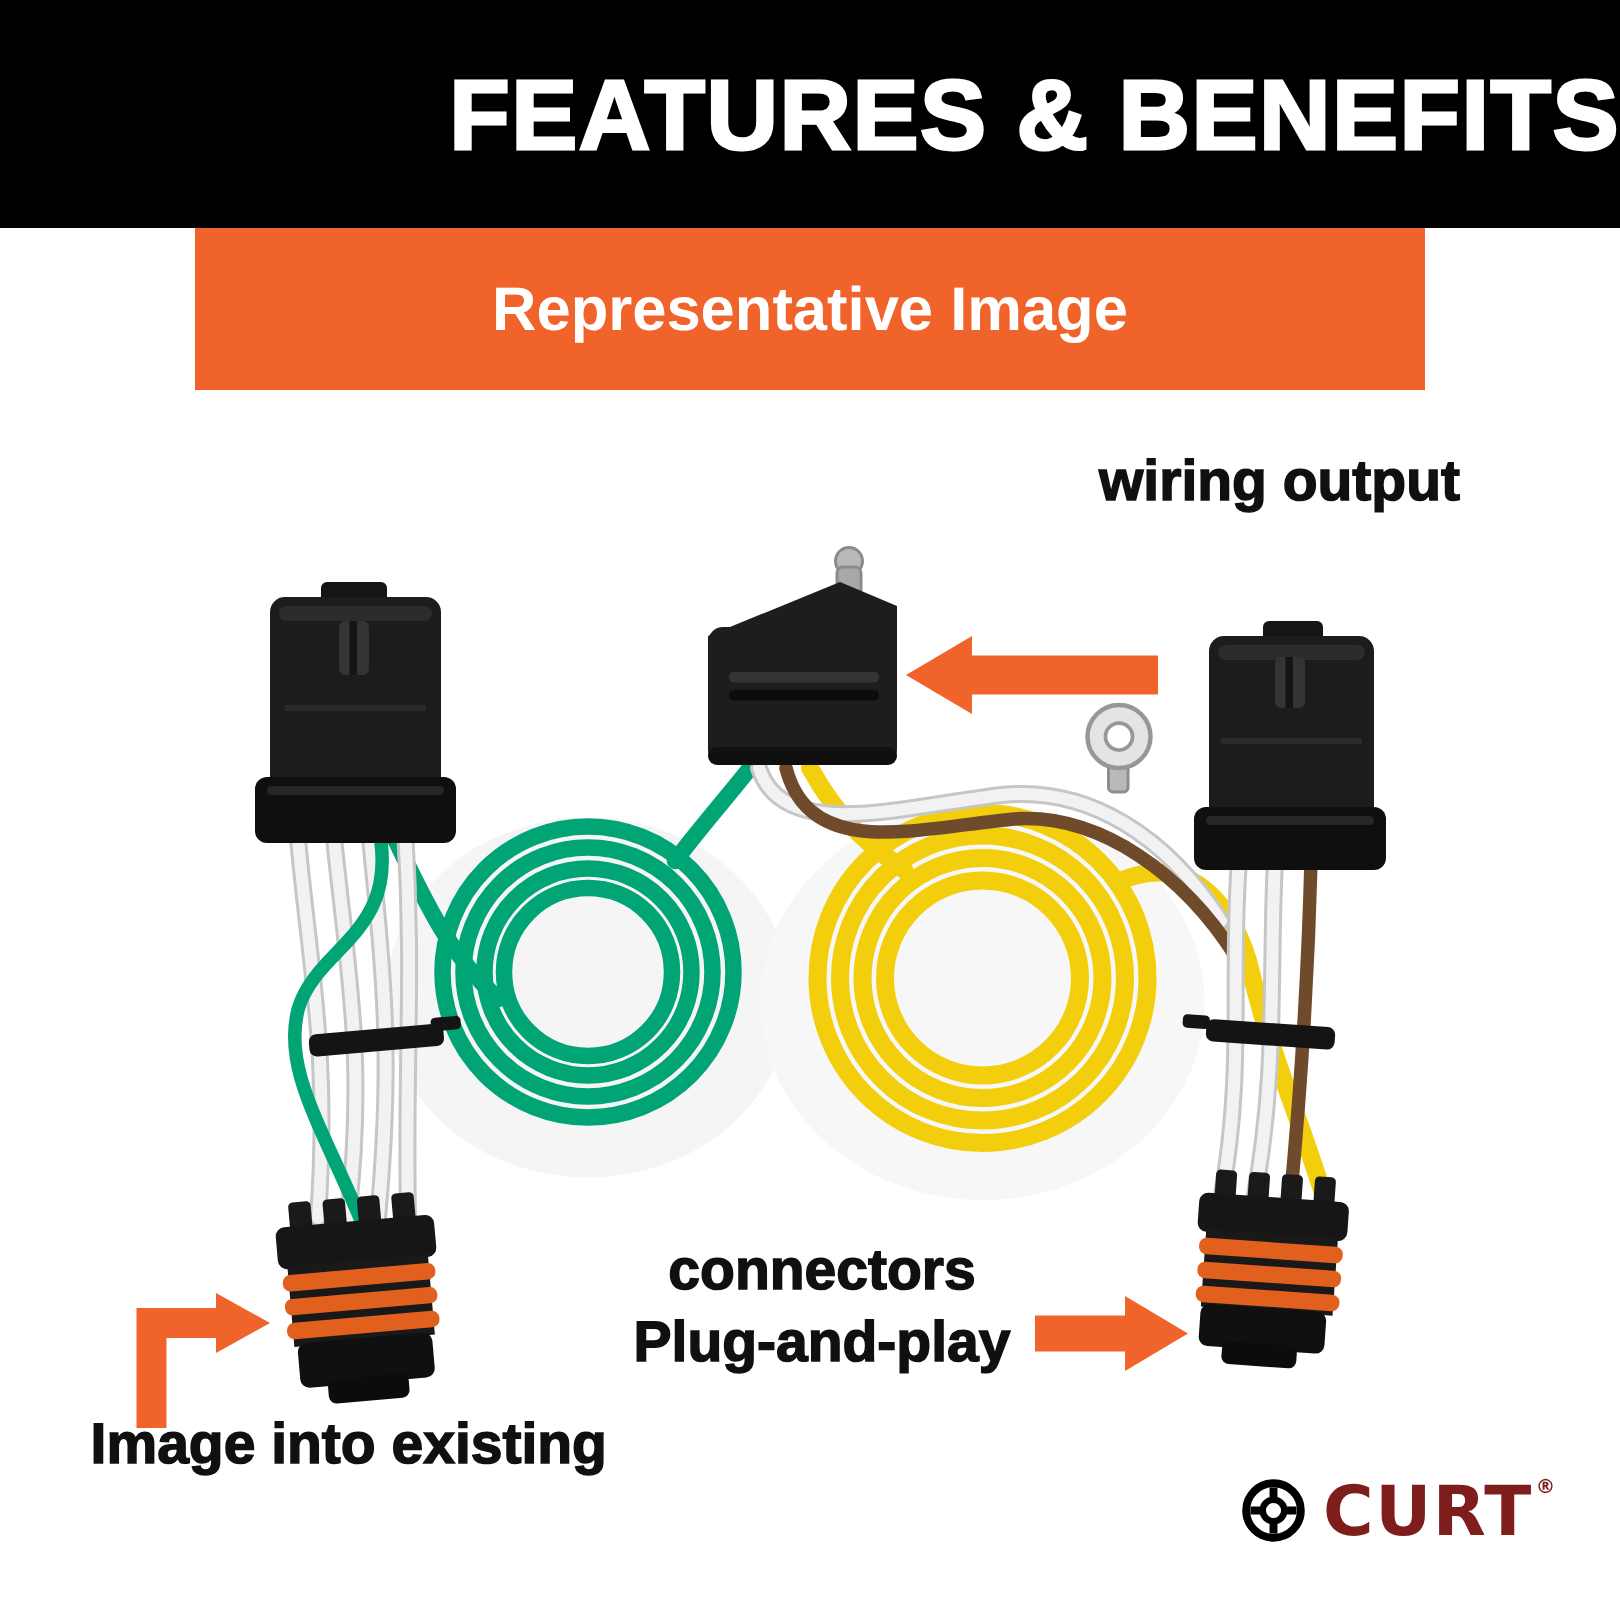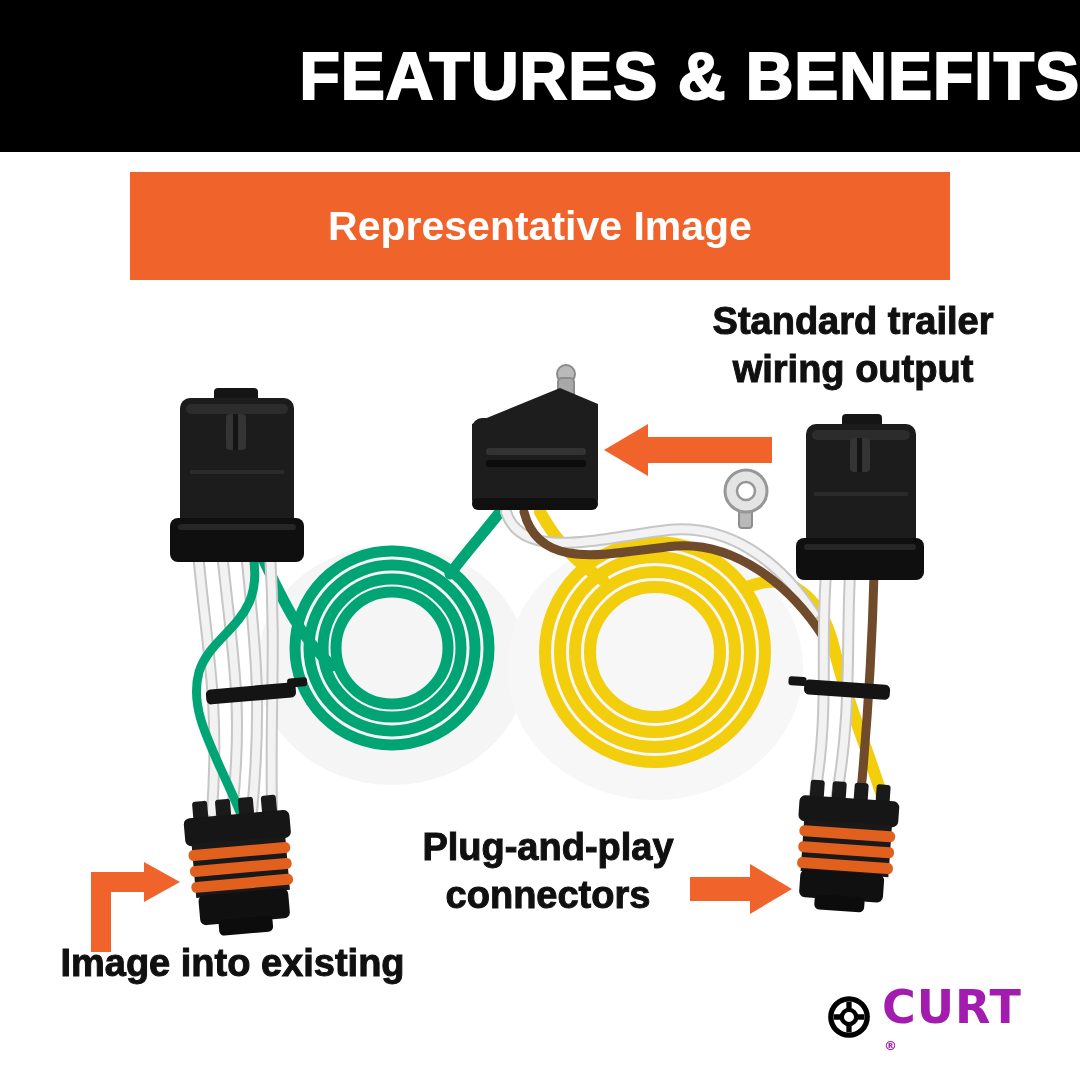--- a/index.html
+++ b/index.html
@@ -18,40 +18,40 @@
   }
   .header h1 {
     color:#ffffff; font-size:66px; font-weight:bold; letter-spacing:1px;
     -webkit-text-stroke:2px #ffffff;
     white-space:nowrap;
   }
 
   .banner {
     position:absolute; left:130px; top:152px; width:820px; height:108px;
     background:var(--accent-orange, #F0642C);
-    display:flex; align-items:center; justify-content:center;margin-top:20px;
+    display:flex; align-items:center; justify-content:center;
   }
   .banner span { color:#ffffff; font-size:41px; font-weight:bold; }
 
   .photo-svg { position:absolute; left:0; top:0; }
 
   .caption {
     position:absolute; color:#101010; font-weight:bold; text-align:center;
     font-size:38px; line-height:1.25; -webkit-text-stroke:1px #101010;
   }
   .caption span { display:block; }
   #cap-standard  { left:688px; top:298px;  width:330px; }
   #cap-plugplay  { left:398px; top:824px;  width:300px; }
   #cap-plugsinto { left:35px;  top:940px;  width:395px; }
 
   .logo { position:absolute; left:826px; top:980px; display:flex; align-items:center; gap:10px; }
   .logo .brand {
     font-family:"DejaVu Sans", sans-serif;
-    font-size:46px; font-weight:bold; letter-spacing:1px; color:#a21caf;
-    display:flex; align-items:flex-start;flex-direction:column;
+    font-size:46px; font-weight:bold; letter-spacing:1px; color:#7f1d1d;
+    display:flex; align-items:flex-start;
   }
   .logo .brand sup { font-size:13px; margin-top:4px; margin-left:2px; }
 
   
   .wg  { fill:none; stroke:var(--wire-green,#00A475);  stroke-width:11; stroke-linecap:round; }
   .wg2 { fill:none; stroke:var(--wire-green,#00A475);  stroke-width:9;  stroke-linecap:round; }
   .wy  { fill:none; stroke:var(--wire-yellow,#F2CE0C); stroke-width:12; stroke-linecap:round; }
   .wb  { fill:none; stroke:var(--wire-brown,#6F4A2B);  stroke-width:9;  stroke-linecap:round; }
   .wo  { fill:none; stroke:#c6c6c6;                    stroke-width:12; stroke-linecap:round; }
   .ww  { fill:none; stroke:var(--wire-white,#F2F2F2);  stroke-width:8;  stroke-linecap:round; }
@@ -202,27 +202,26 @@
     <rect class="orange-fill" x="690" y="877" width="60" height="24"></rect>
     <polygon class="orange-fill" points="750,864 750,914 792,889"></polygon>
   </g>
   <g>
     <path d="M 101 952 L 101 882 L 146 882" fill="none" stroke="var(--accent-orange,#F0642C)" stroke-width="20"></path>
     <polygon class="orange-fill" points="144,862 144,902 180,882"></polygon>
   </g>
 </svg>
 
 <div id="cap-standard" class="caption">
-  <span>Standard trailer</span>
   <span>wiring output</span>
 </div>
 
 <div id="cap-plugplay" class="caption">
+  <span>connectors</span>
   <span>Plug-and-play</span>
-  <span>connectors</span>
 </div>
 
 <div id="cap-plugsinto" class="caption">
   <span>Image into existing</span>
 </div>
 
 <div class="logo">
   <svg width="46" height="46" viewBox="0 0 48 48">
     <circle cx="24" cy="24" r="19" fill="none" stroke="#000" stroke-width="5.5"></circle>
     <circle cx="24" cy="24" r="7.5" fill="none" stroke="#000" stroke-width="4.5"></circle>

